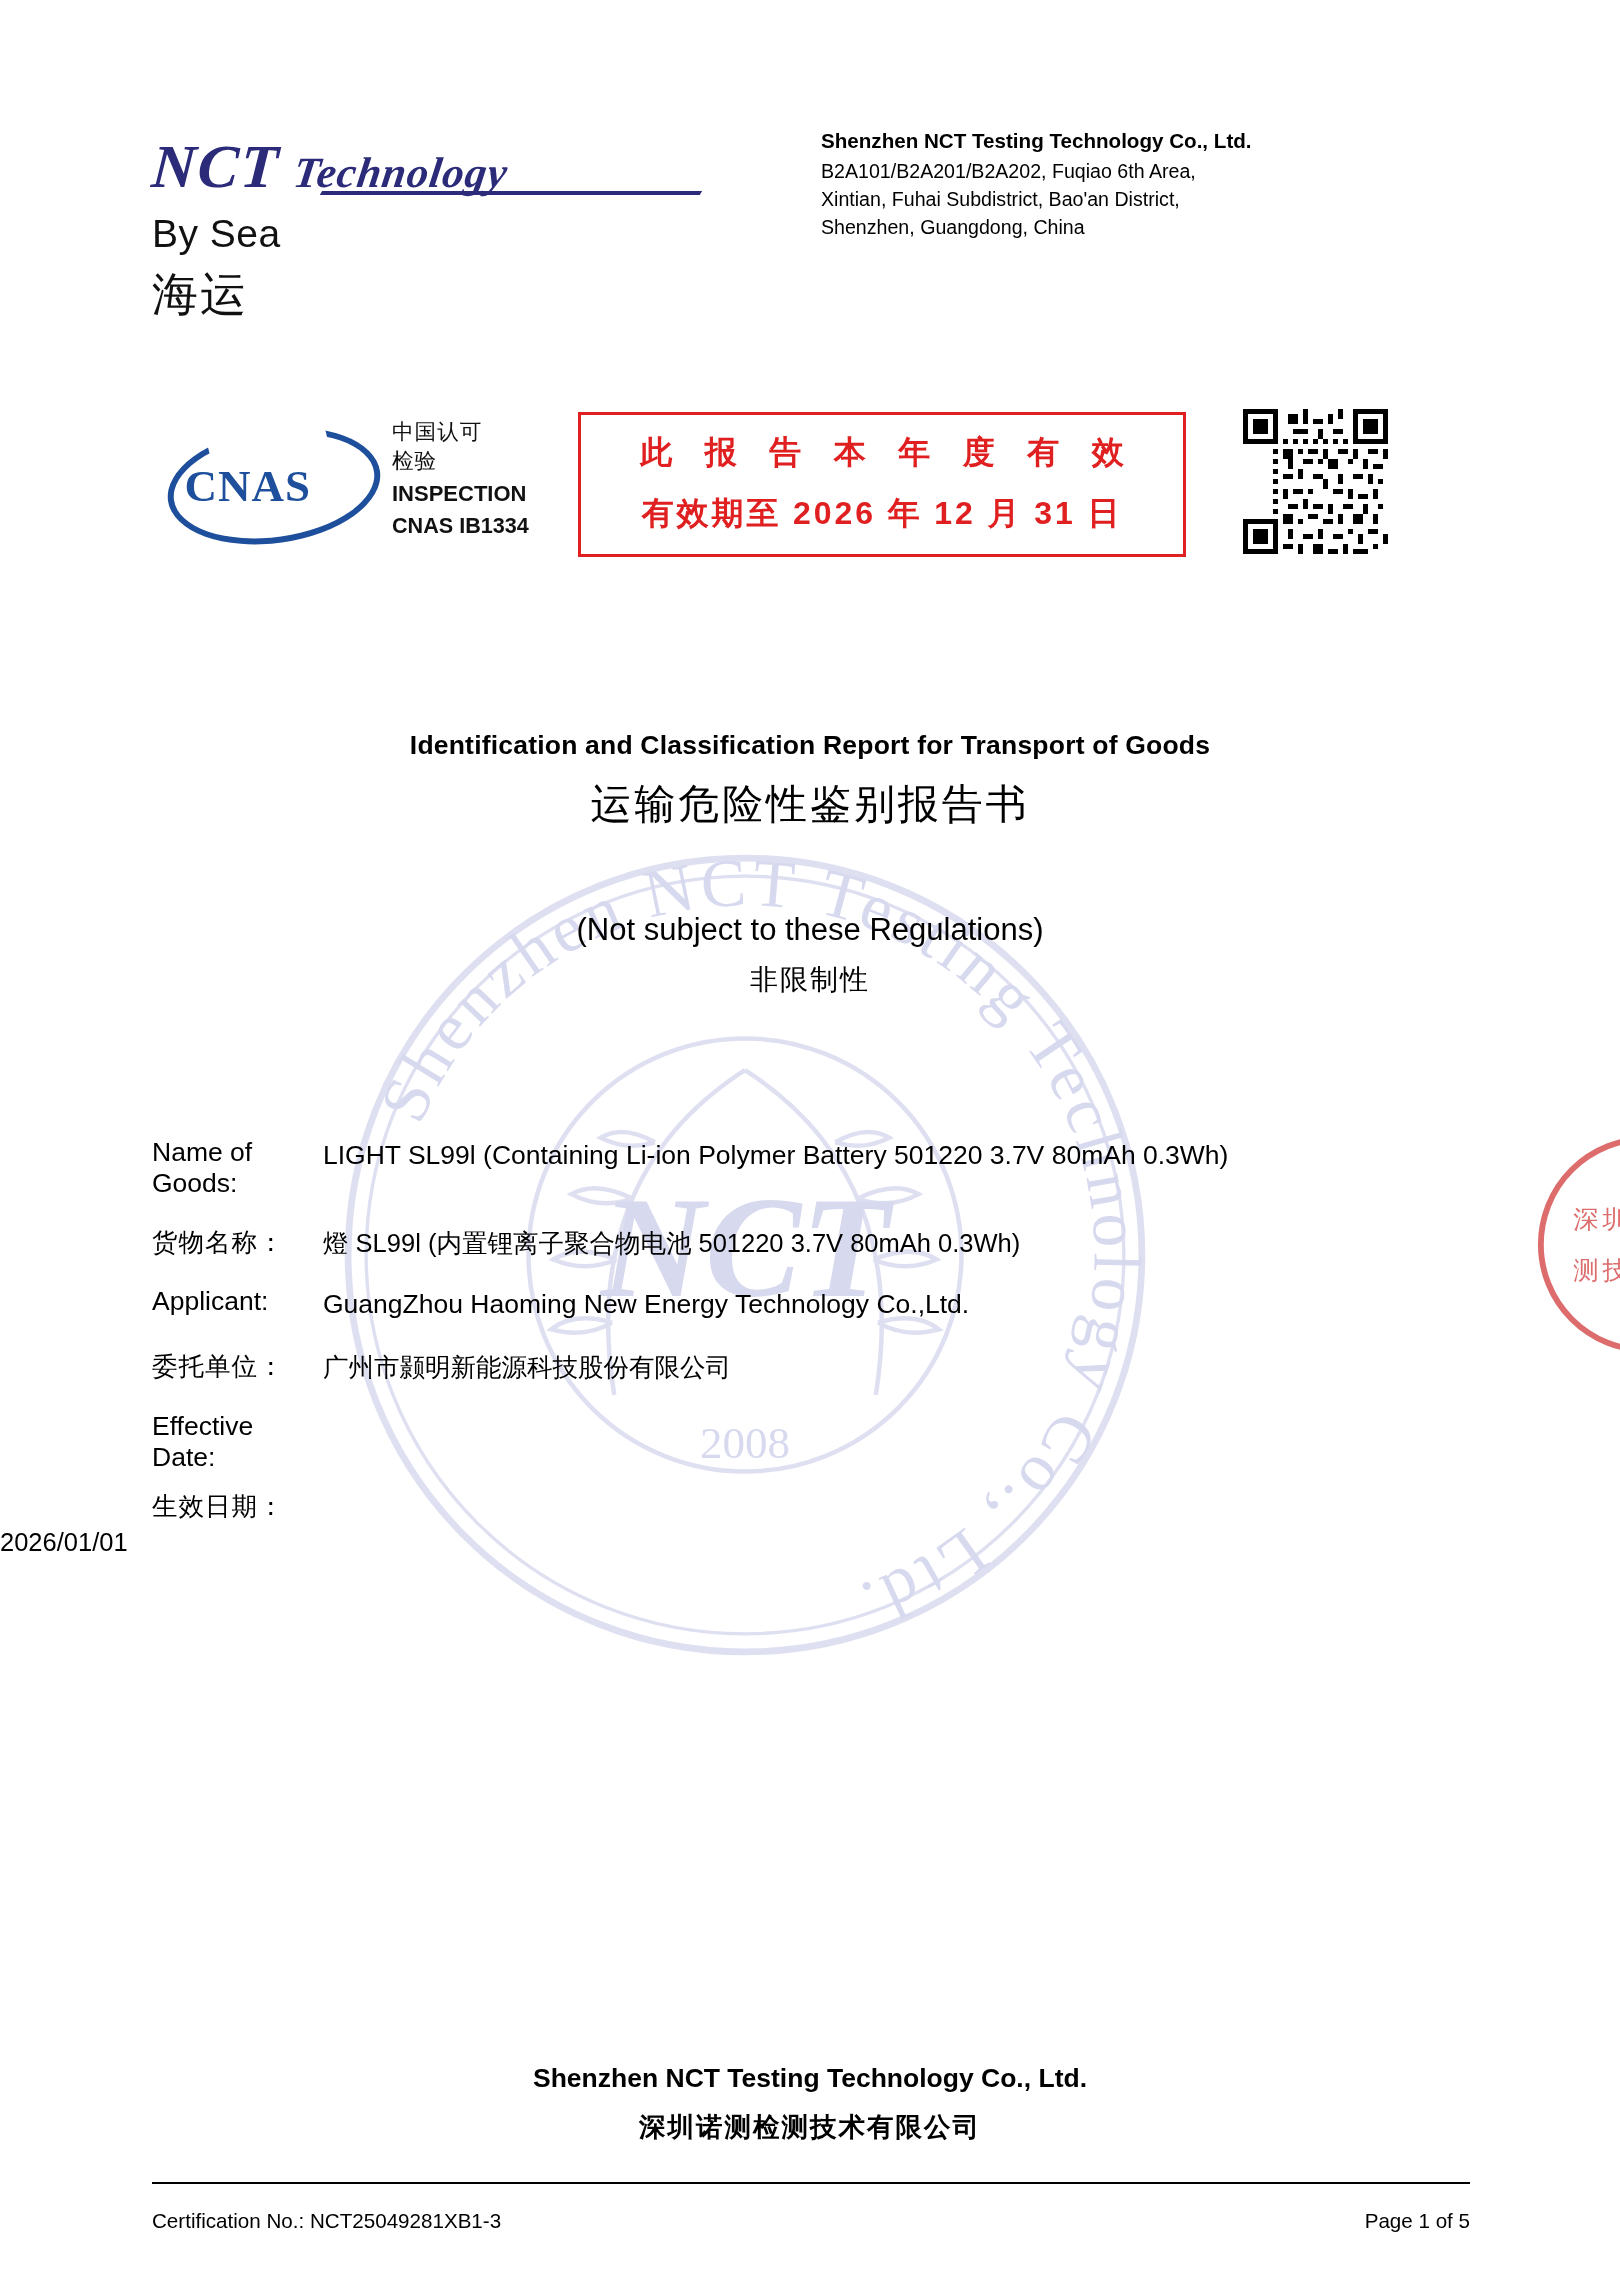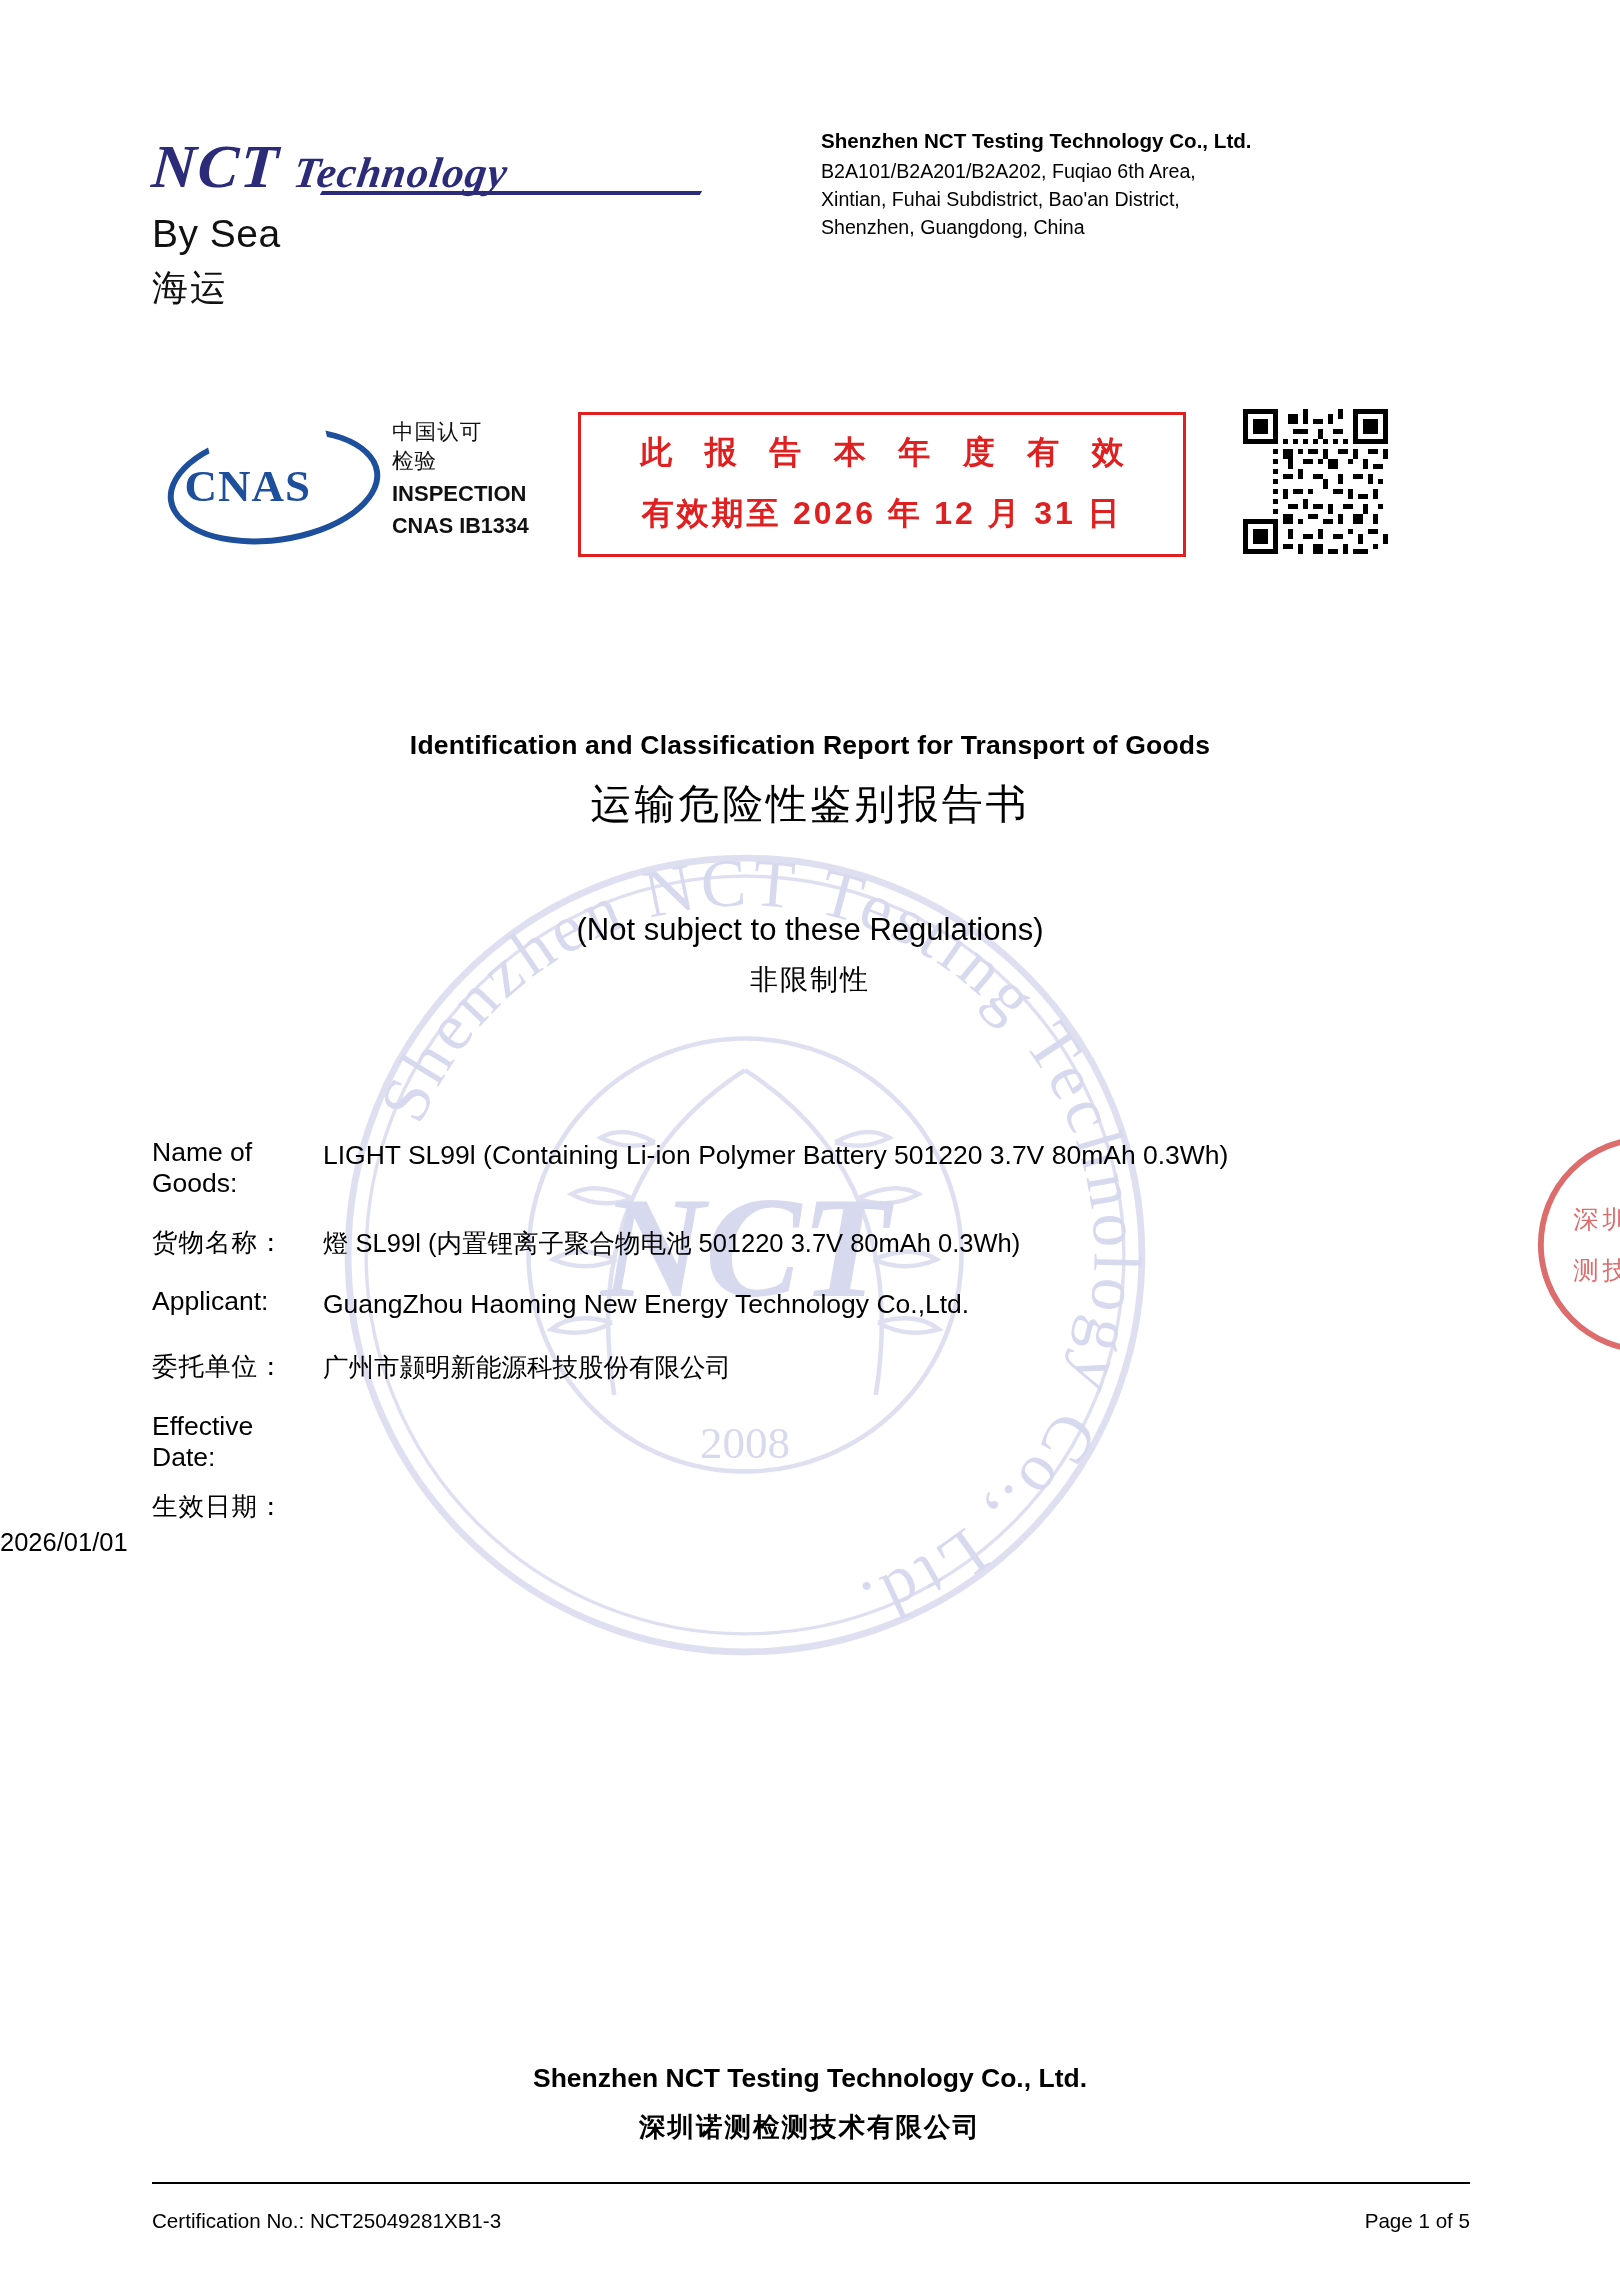--- a/index.html
+++ b/index.html
@@ -66,21 +66,21 @@
     margin-left: 169px;
     transform: skewX(-30deg);
   }
   .by-sea {
     font-size: 39px;
     color: #111;
     margin-top: 17.6px;
     letter-spacing: 0.5px;
   }
   .by-sea-cn {
-    font-size: 36px;
+    font-size: 46px;
     color: #111;
     margin-top: 7.8px;
     letter-spacing: 2px;
   }
 
   .company-block {
     position: absolute;
     left: 821px;
     top: 9.8px;
     width: 686px;

